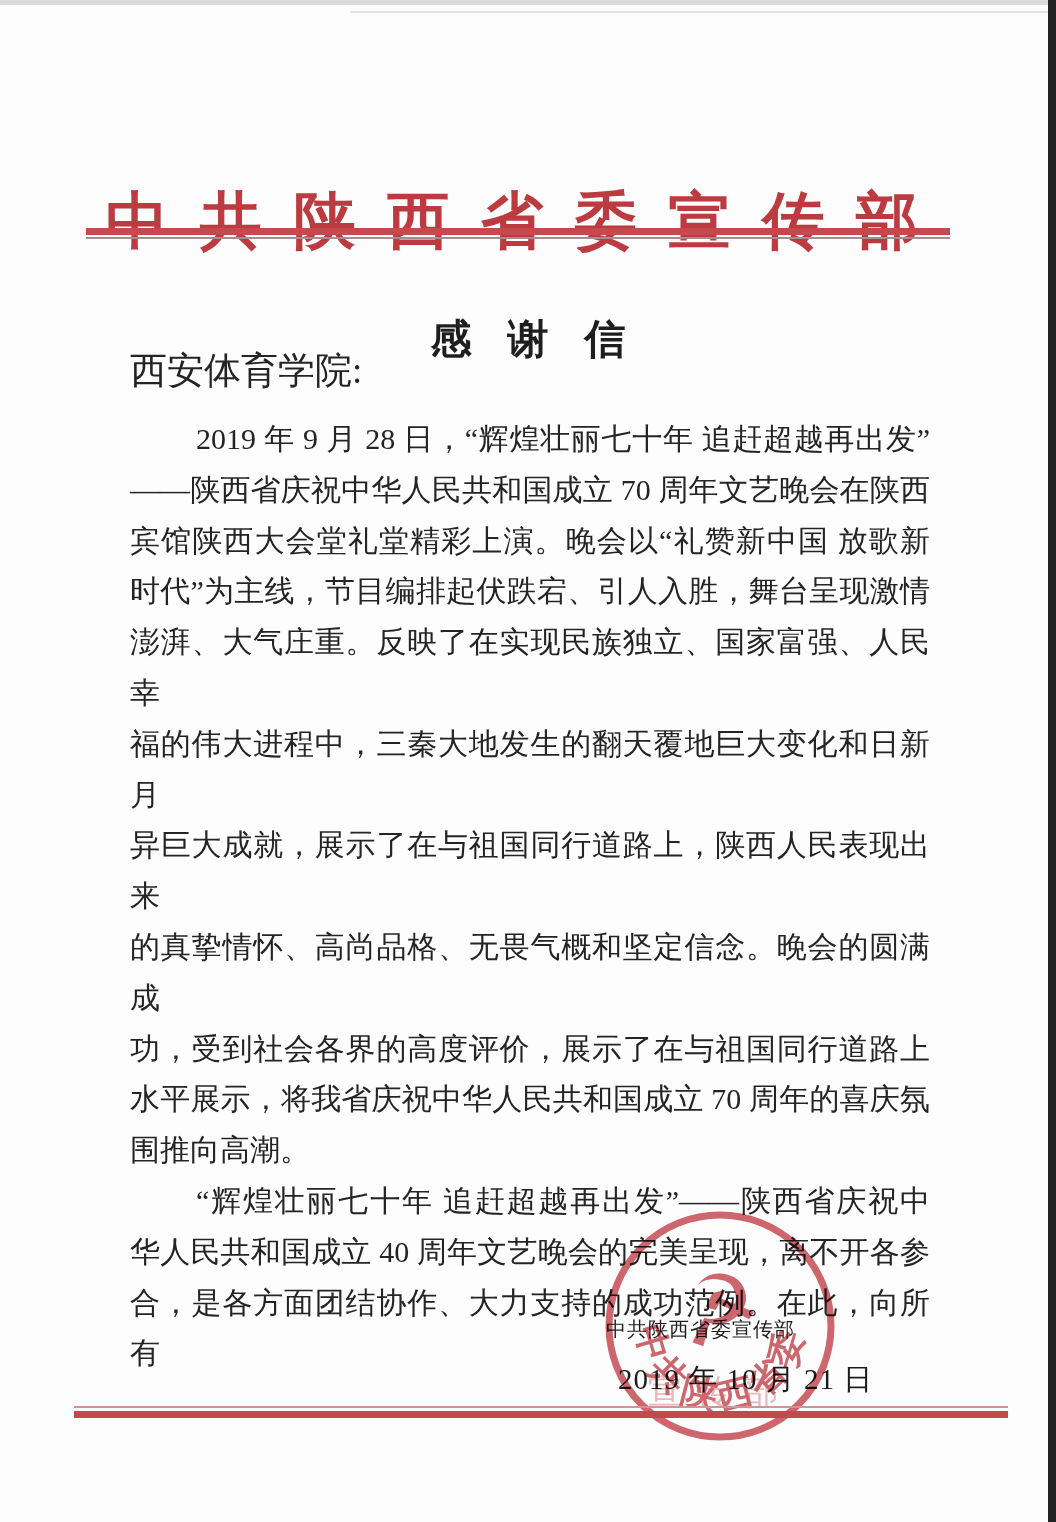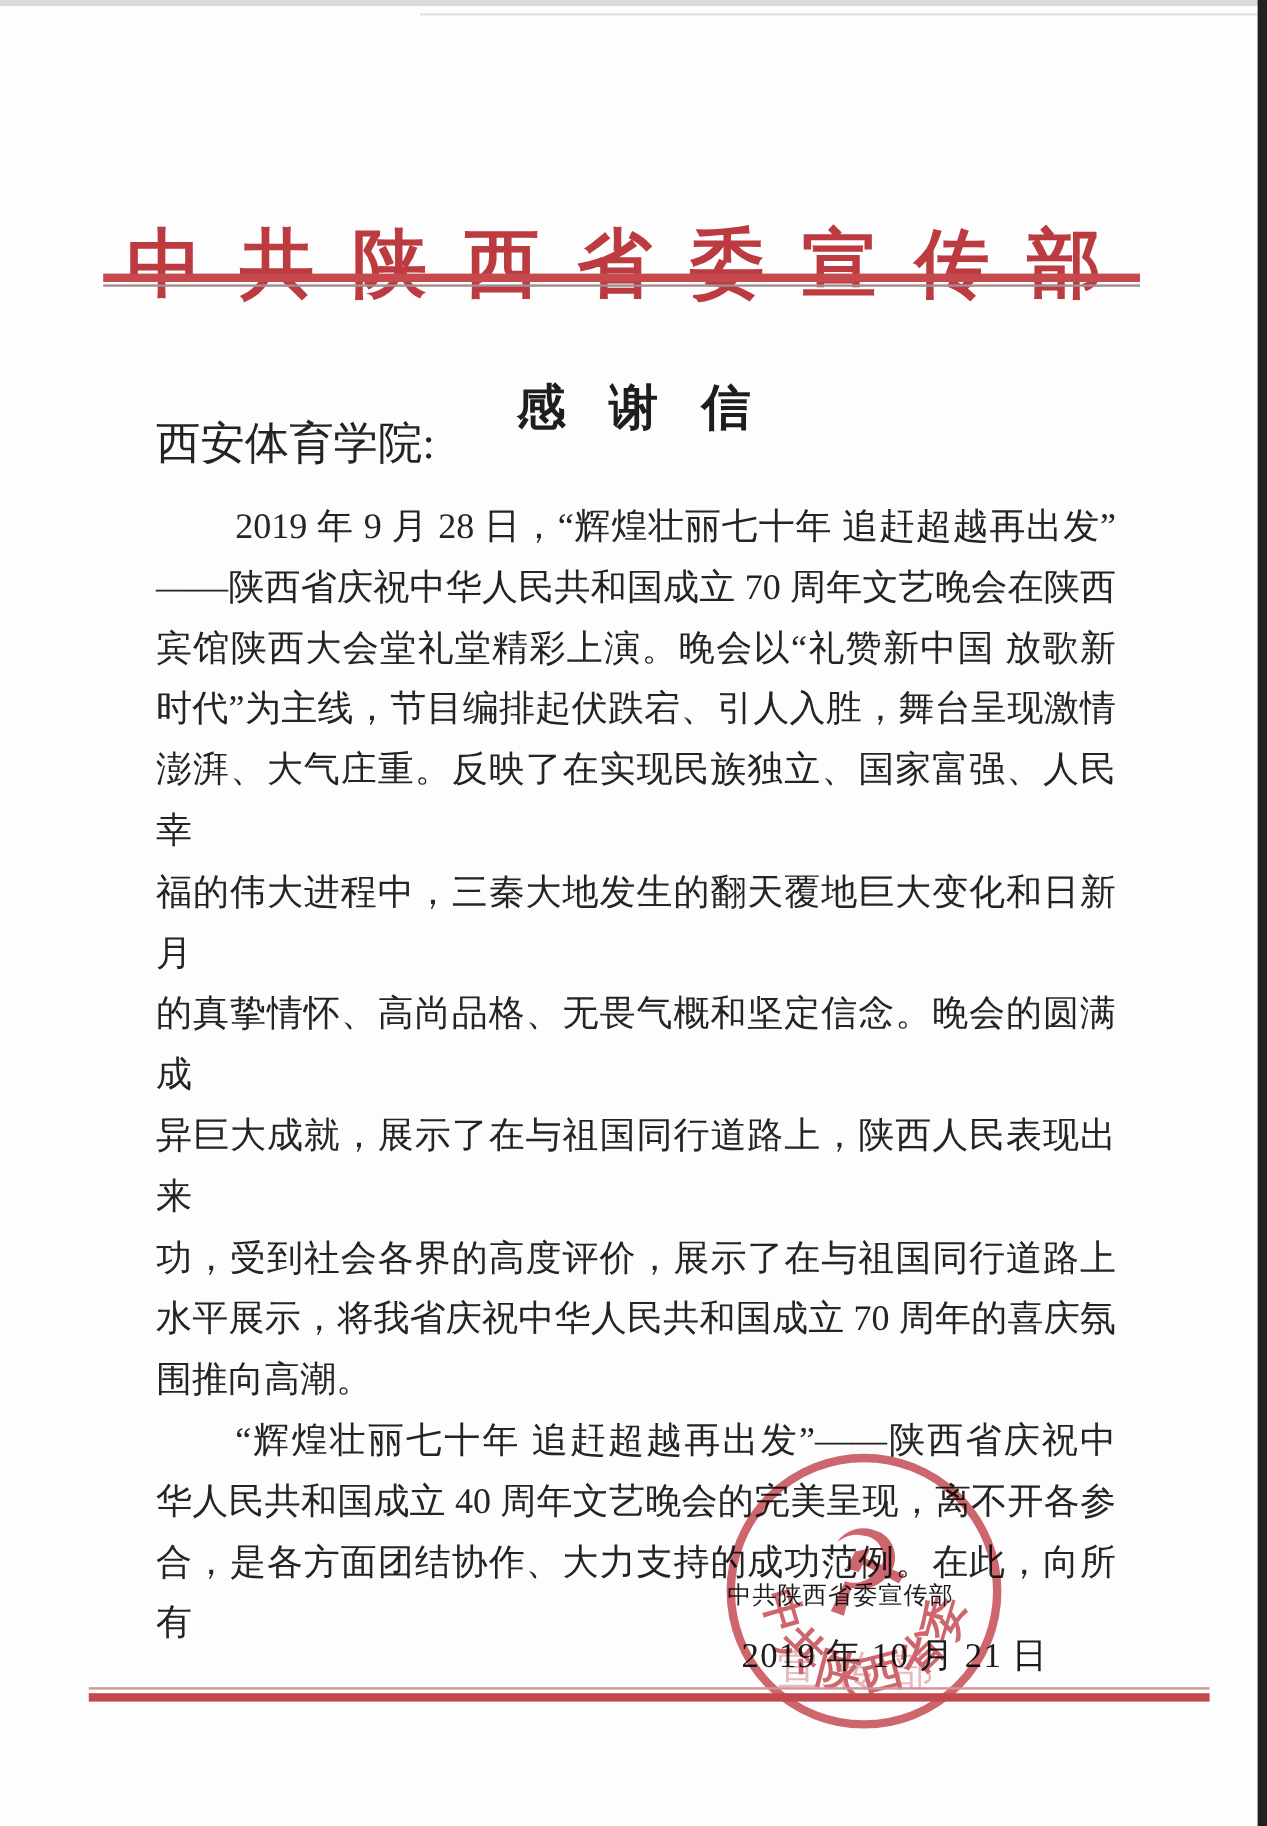--- a/index.html
+++ b/index.html
@@ -81,22 +81,22 @@
 
   <main class="content">
     <p class="salutation">西安体育学院:</p>
     <div>
         <div class="line j ind">2019 年 9 月 28 日，“辉煌壮丽七十年 追赶超越再出发”</div>
         <div class="line j">——陕西省庆祝中华人民共和国成立 70 周年文艺晚会在陕西</div>
         <div class="line j">宾馆陕西大会堂礼堂精彩上演。晚会以“礼赞新中国 放歌新</div>
         <div class="line j">时代”为主线，节目编排起伏跌宕、引人入胜，舞台呈现激情</div>
         <div class="line j">澎湃、大气庄重。反映了在实现民族独立、国家富强、人民幸</div>
         <div class="line j">福的伟大进程中，三秦大地发生的翻天覆地巨大变化和日新月</div>
+        <div class="line j">异巨大成就，展示了在与祖国同行道路上，陕西人民表现出来</div>
         <div class="line j">的真挚情怀、高尚品格、无畏气概和坚定信念。晚会的圆满成</div>
-        <div class="line j">异巨大成就，展示了在与祖国同行道路上，陕西人民表现出来</div>
         <div class="line j">功，受到社会各界的高度评价，展示了在与祖国同行道路上</div>
         <div class="line j">水平展示，将我省庆祝中华人民共和国成立 70 周年的喜庆氛</div>
         <div class="line">围推向高潮。</div>
         <div class="line j ind">“辉煌壮丽七十年 追赶超越再出发”——陕西省庆祝中</div>
         <div class="line j">华人民共和国成立 40 周年文艺晚会的完美呈现，离不开各参</div>
         <div class="line j">合，是各方面团结协作、大力支持的成功范例。在此，向所有</div>
       </div>
   </main>
 
   <div class="sign-org">中共陕西省委宣传部</div>

